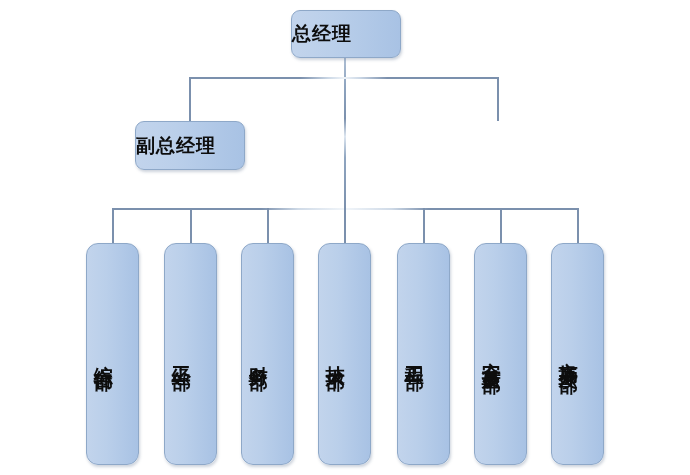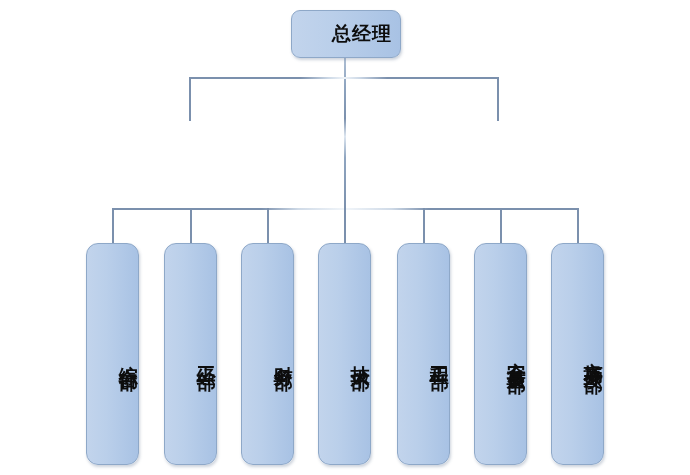--- a/index.html
+++ b/index.html
@@ -51,23 +51,21 @@
   
   .node {
     position: absolute;
     box-sizing: border-box;
     border: 1px solid #8ea8c8;
     border-radius: 9px;
     background: linear-gradient(to right, #c2d4ec 0%, #bacfea 38%, #a8c2e4 100%);
     box-shadow: 1px 2px 3px rgba(90,110,140,0.30);
     display: flex;
     align-items: center;
-    justify-content: center;
     color: #0d0d0d;
-    padding-left: 32px;
   }
   .node-h {
     font-size: 19px;
     font-weight: bold;
     letter-spacing: 1px;
     white-space: nowrap;
   }
   .node-v {
     border-radius: 12px;
     align-items: center;
@@ -99,20 +97,23 @@
   <div class="line line-v" style="left:267px; top:208px; height:35px;"></div>
   <div class="line line-v" style="left:344px; top:208px; height:35px;"></div>
   <div class="line line-v" style="left:423px; top:208px; height:35px;"></div>
   <div class="line line-v" style="left:500px; top:208px; height:35px;"></div>
   <div class="line line-v" style="left:577px; top:208px; height:35px;"></div>
 
   <div class="node node-h" style="left:291px; top:10px; width:110px; height:48px;">
     <span>总经理</span>
   </div>
 
+  <div class="node node-h" style="left:135px; top:121px; width:110px; height:49px;">
+    <span>副总经理</span>
+  </div>
 
   <div class="node node-v" style="left:86px; top:243px; width:53px; height:222px;">
     <span class="vtext">综合部</span>
   </div>
   <div class="node node-v" style="left:164px; top:243px; width:53px; height:222px;">
     <span class="vtext">工经部</span>
   </div>
   <div class="node node-v" style="left:241px; top:243px; width:53px; height:222px;">
     <span class="vtext">财务部</span>
   </div>

